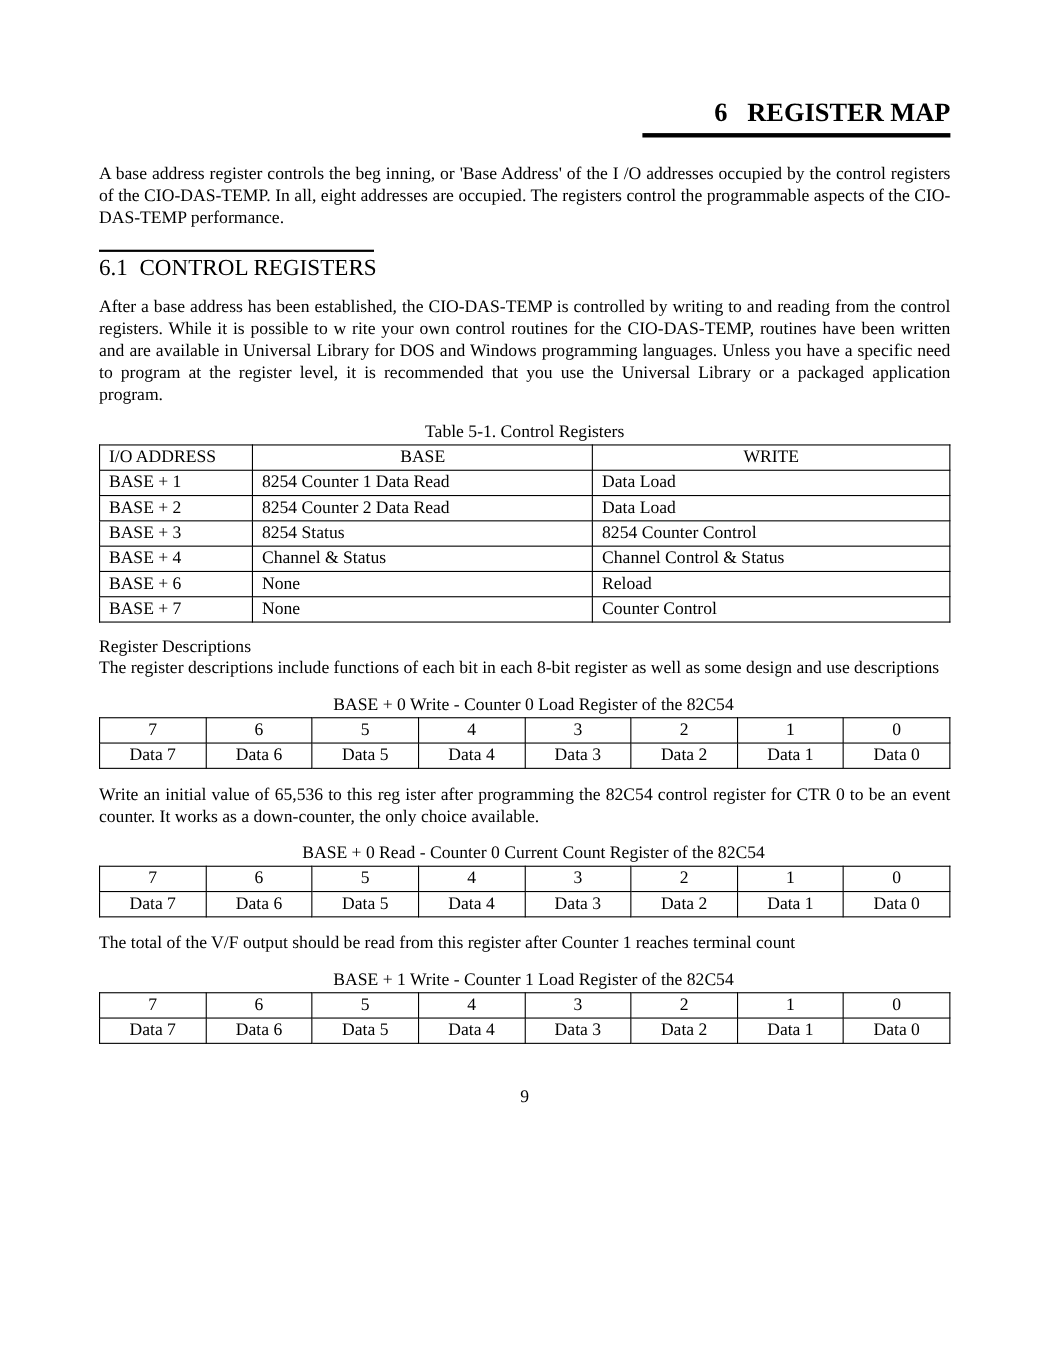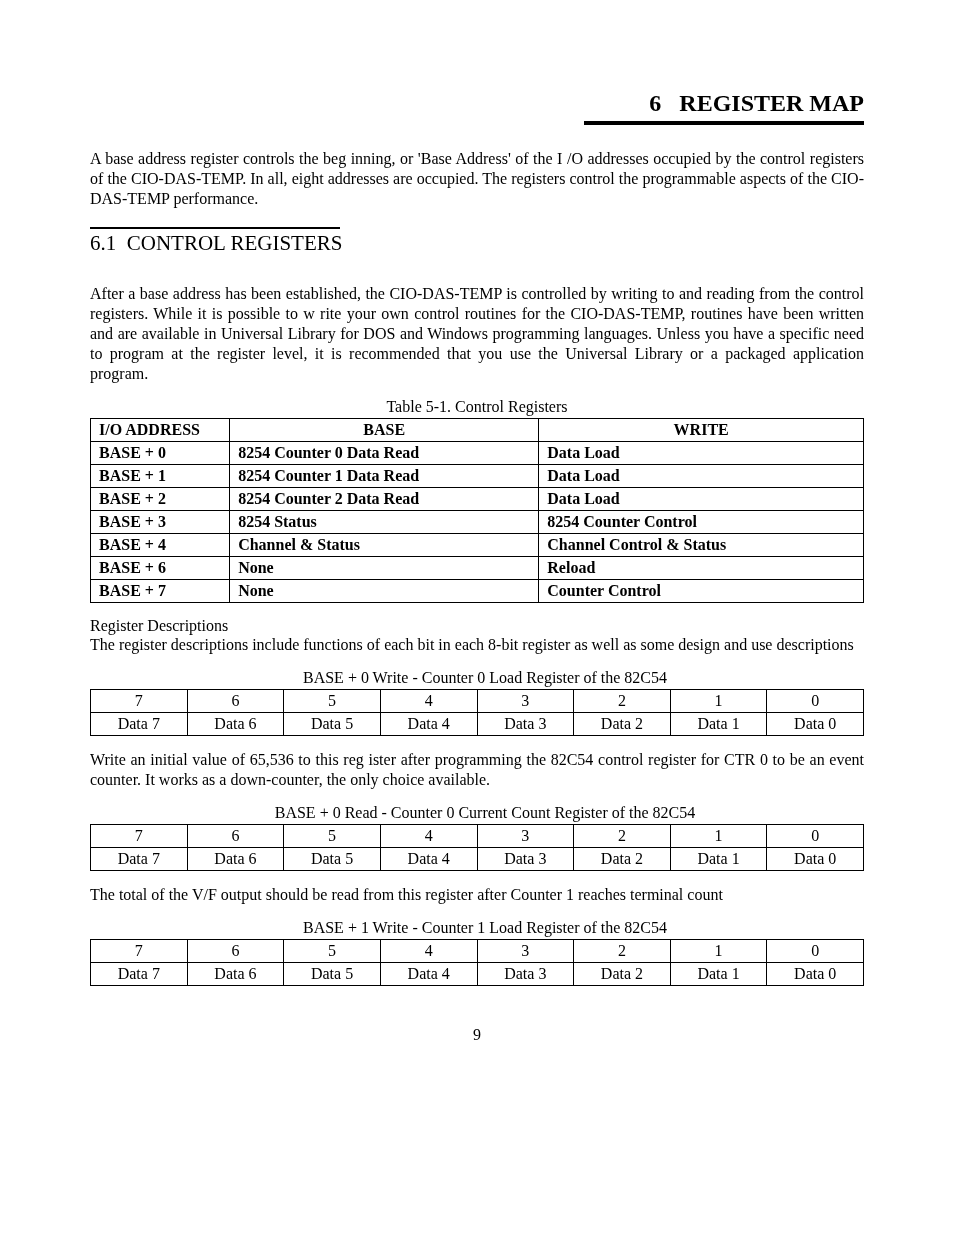--- a/index.html
+++ b/index.html
@@ -32,37 +32,37 @@
   }
   .section-rule {
     border: none;
     border-top: 2.5px solid #000;
     width: 250px;
     margin: 18px 0 2px 0;
   }
   h2.section {
     font-size: 21px;
     font-weight: normal;
-    margin: 0 0 28px 0;
+    margin: 0 0 14px 0;
     font-family: Liberation Serif, serif;
   }
   .table-caption {
     text-align: center;
     margin: 12px 0 2px 0;
   }
   table {
     border-collapse: collapse;
     width: 100%;
     margin-bottom: 14px;
   }
   table.control-registers td, table.control-registers th {
     border: 1px solid #000;
     padding: 2px 8px;
     text-align: left;
-    font-weight: bold;
+    font-weight: normal;
   }
   table.control-registers th {
     text-align: center;
   }
   table.control-registers col.addr { width: 18%; }
   table.control-registers col.read { width: 40%; }
   table.control-registers col.write { width: 42%; }
 
   .reg-desc-heading {
     font-weight: normal;
@@ -109,25 +109,20 @@
       <col class="addr">
       <col class="read">
       <col class="write">
     </colgroup>
   <tbody>
       <tr>
     <td>I/O ADDRESS</td>
     <th>BASE</th>
     <th>WRITE</th>
   </tr>
-  <tr>
-        <td>BASE + 0</td>
-        <td>8254 Counter 0 Data Read</td>
-        <td>Data Load</td>
-      </tr>
   <tr>
         <td>BASE + 1</td>
         <td>8254 Counter 1 Data Read</td>
         <td>Data Load</td>
       </tr>
   <tr>
         <td>BASE + 2</td>
         <td>8254 Counter 2 Data Read</td>
         <td>Data Load</td>
       </tr>

